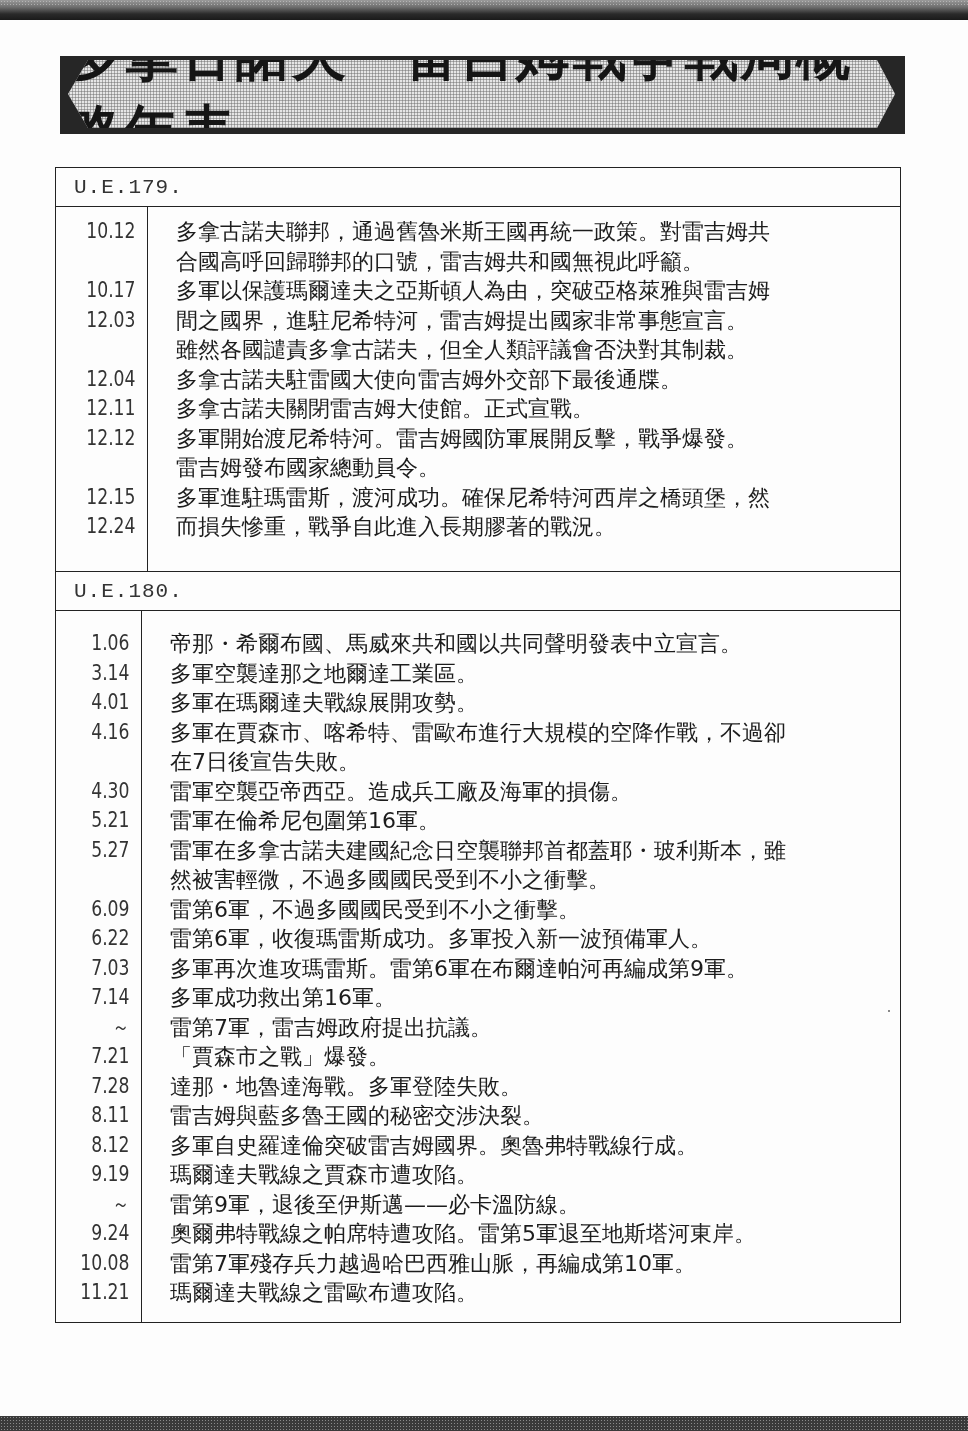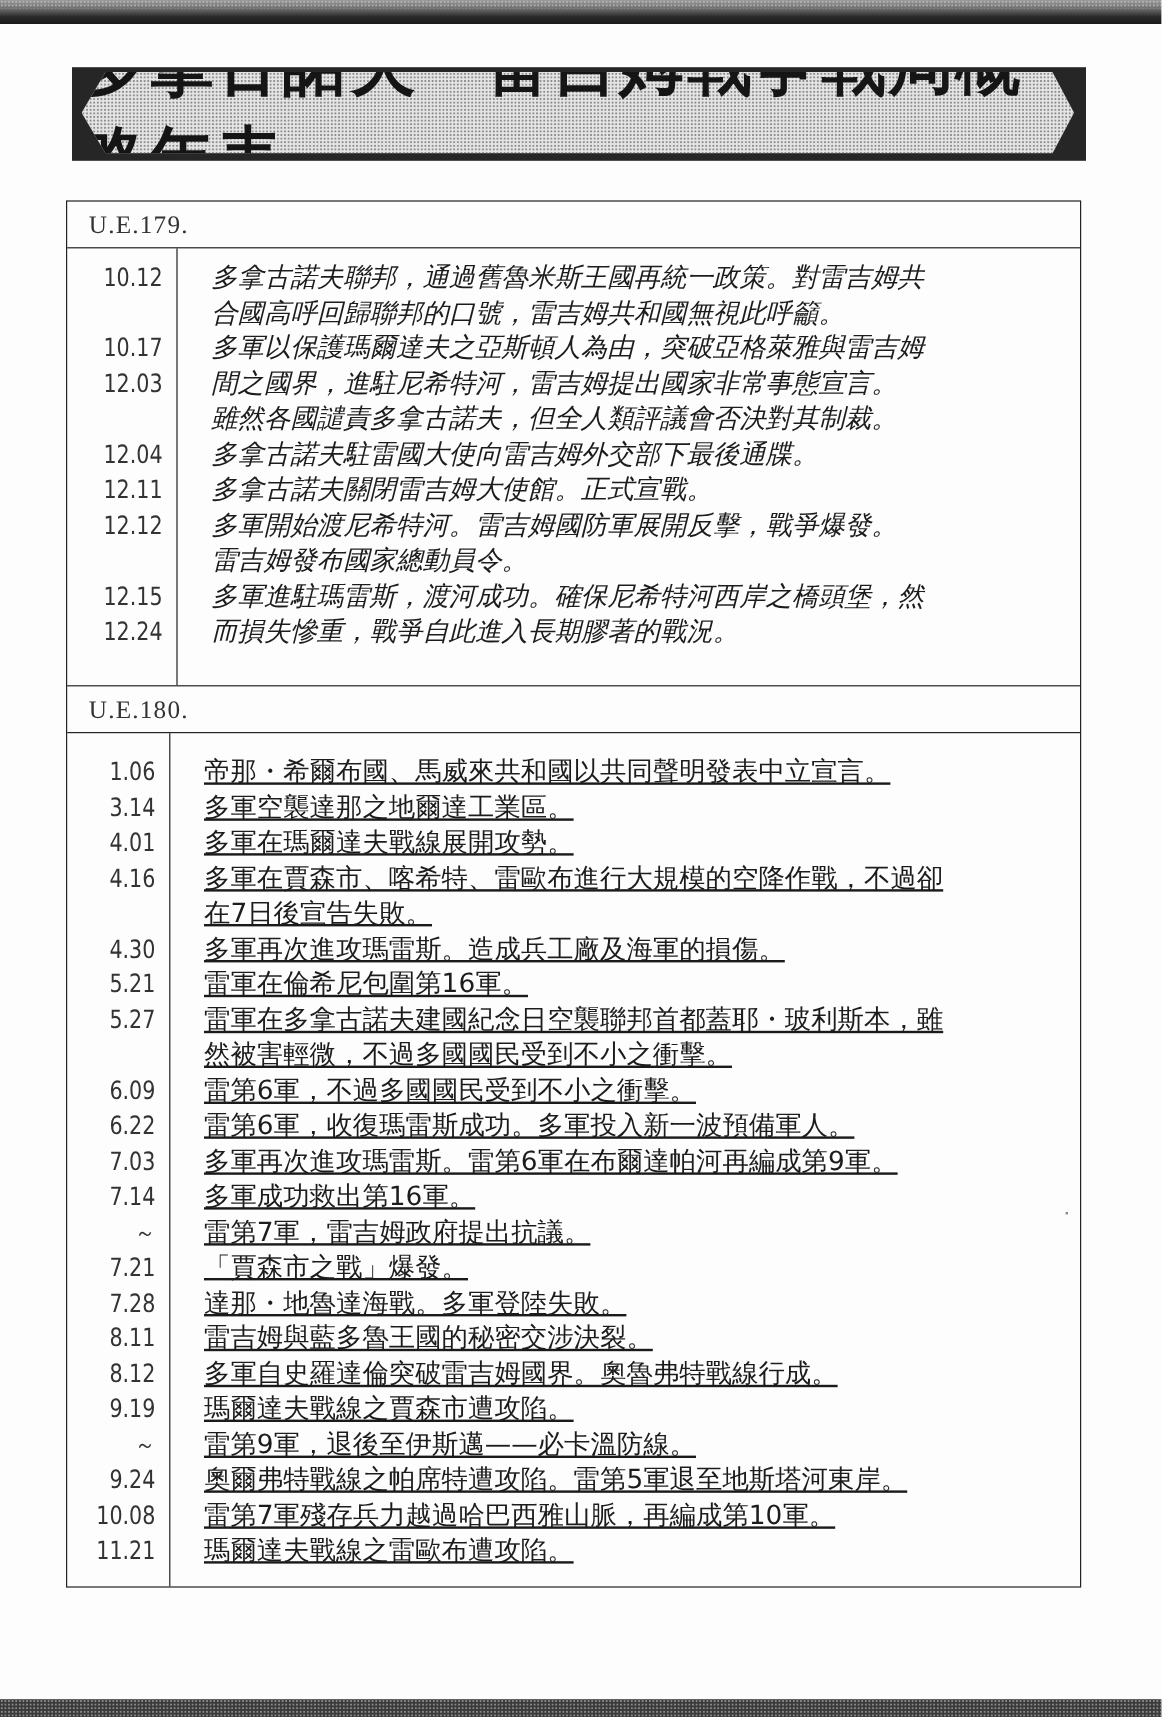--- a/index.html
+++ b/index.html
@@ -41,21 +41,21 @@
       font-size: 54px; letter-spacing: 2px; color: #151515;
       transform: scaleY(1.12);
     }
     .table {
       position: absolute; left: 55px; top: 167px; width: 846px;
       border: 1.5px solid #222; box-sizing: border-box;
     }
     .year-row {
       height: 38px; border-bottom: 1.5px solid #222;
       display: flex; align-items: center; padding-left: 18px;
-      font-family: Liberation Serif, serif; font-size: 21px; letter-spacing: 1px;
+      font-family: Liberation Mono, monospace; font-size: 21px; letter-spacing: 1px;
       color: #333;
     }
     .section {
       display: flex; border-bottom: 1.5px solid #222; gap: 12px;
     }
     .section:last-child { border-bottom: none; justify-content: space-between; }
     .dates {
       width: 92px; border-right: 1.5px solid #222; box-sizing: border-box;
       padding-top: 10px;
     }
@@ -64,22 +64,22 @@
     .sec2 .texts { padding-top: 18px; padding-left: 16px; }
     .d {
       width: 100%; text-align: right; padding-right: 14px; box-sizing: border-box;
       font-family: "DejaVu Sans", sans-serif; font-size: 21px; color: #333;
       transform: scaleX(0.82); transform-origin: right center;
     }
     .line {
       font-size: 22px; line-height: 29.5px; white-space: nowrap; color: #1c1c1c;
     }
     .dline { height: 29.5px; line-height: 29.5px; }
-    .sec1 .texts { padding-bottom: 8px; font-style: italic; }
-    .sec2 .texts { padding-bottom: 14px; text-decoration: underline; }
+    .sec1 .texts { padding-bottom: 8px; }
+    .sec2 .texts { padding-bottom: 14px; }
     .speck { position: absolute; left: 888px; top: 1010px; width: 2px; height: 2px; background: #888; }
   </style>
 </head>
 <body>
 
 <div class="top-edge"></div>
 
 <div class="banner">
   <div class="banner-inner">
     <span class="banner-title">多拿古諾夫・雷吉姆戰爭戰局概略年表</span>
@@ -201,21 +201,21 @@
         <div class="dline">
           <div class="d">11.21</div>
         </div>
       </div>
     <div class="texts" id="texts1">
         <div class="line">帝那・希爾布國、馬威來共和國以共同聲明發表中立宣言。</div>
         <div class="line">多軍空襲達那之地爾達工業區。</div>
         <div class="line">多軍在瑪爾達夫戰線展開攻勢。</div>
         <div class="line">多軍在賈森市、喀希特、雷歐布進行大規模的空降作戰，不過卻</div>
         <div class="line">在7日後宣告失敗。</div>
-        <div class="line">多軍再次進攻瑪雷斯。造成兵工廠及海軍的損傷。</div>
+        <div class="line">雷軍空襲亞帝西亞。造成兵工廠及海軍的損傷。</div>
         <div class="line">雷軍在倫希尼包圍第16軍。</div>
         <div class="line">雷軍在多拿古諾夫建國紀念日空襲聯邦首都蓋耶・玻利斯本，雖</div>
         <div class="line">然被害輕微，不過多國國民受到不小之衝擊。</div>
         <div class="line">雷第6軍，不過多國國民受到不小之衝擊。</div>
         <div class="line">雷第6軍，收復瑪雷斯成功。多軍投入新一波預備軍人。</div>
         <div class="line">多軍再次進攻瑪雷斯。雷第6軍在布爾達帕河再編成第9軍。</div>
         <div class="line">多軍成功救出第16軍。</div>
         <div class="line">雷第7軍，雷吉姆政府提出抗議。</div>
         <div class="line">「賈森市之戰」爆發。</div>
         <div class="line">達那・地魯達海戰。多軍登陸失敗。</div>

